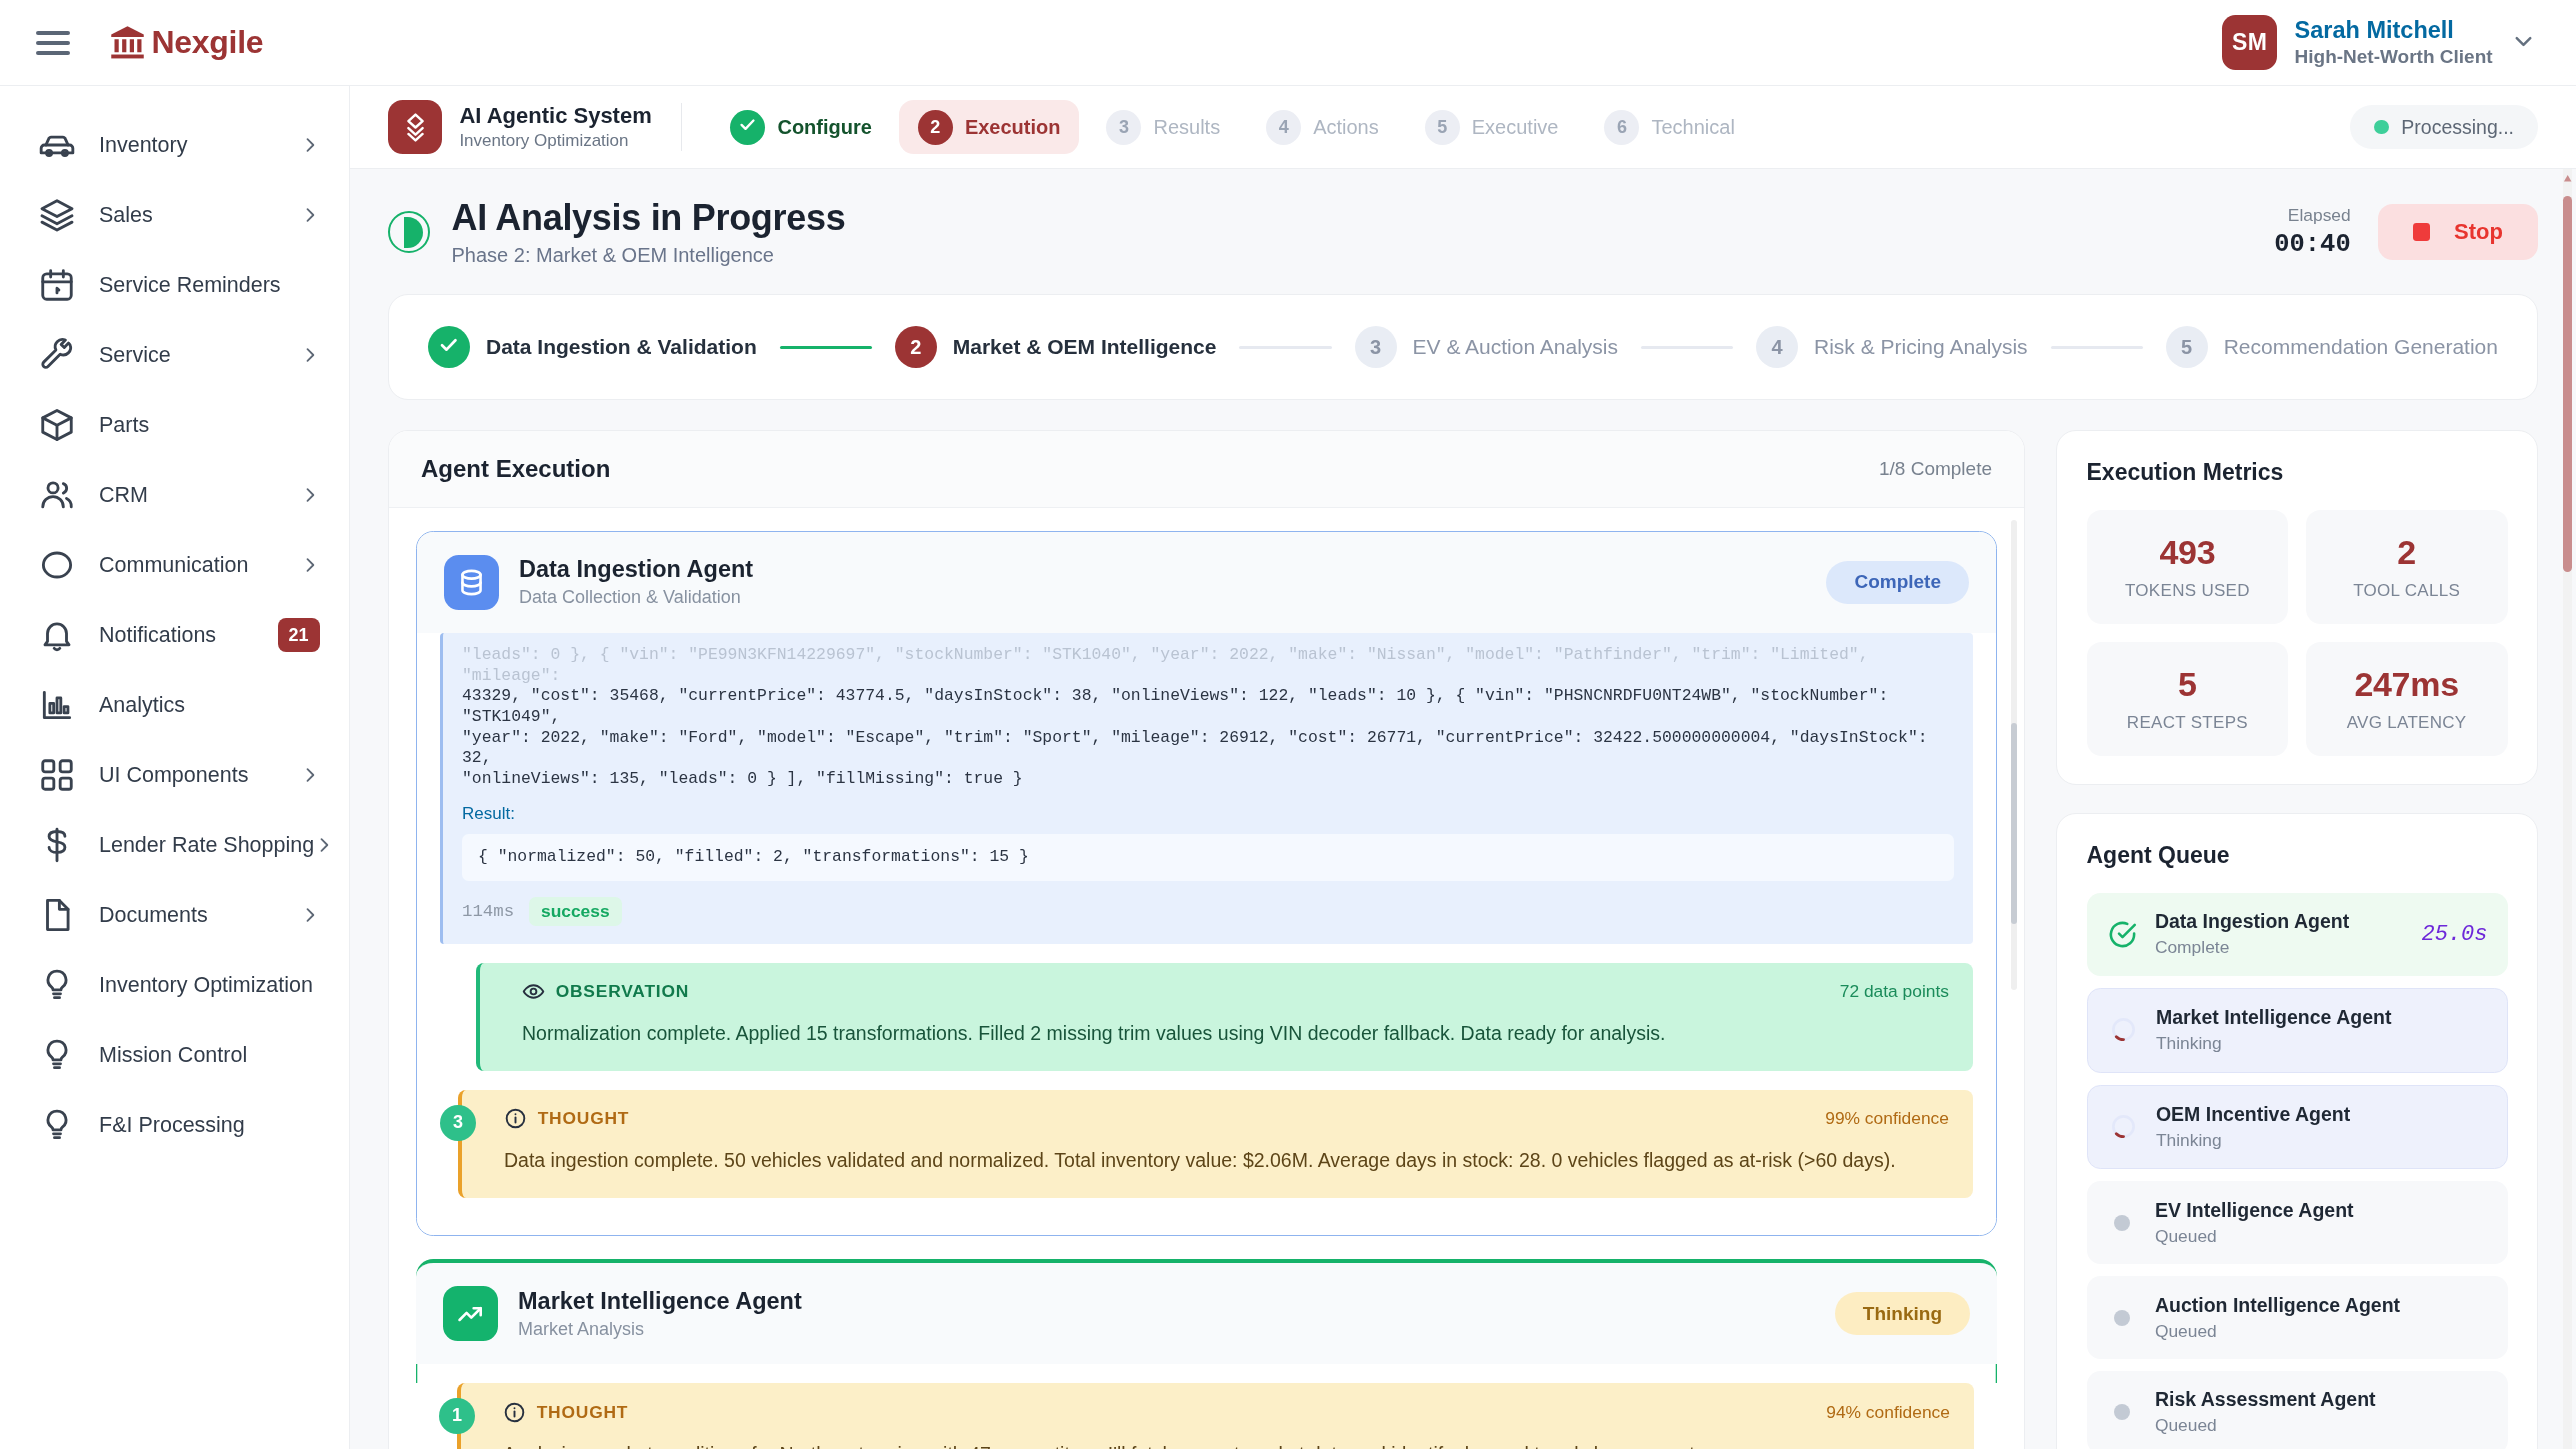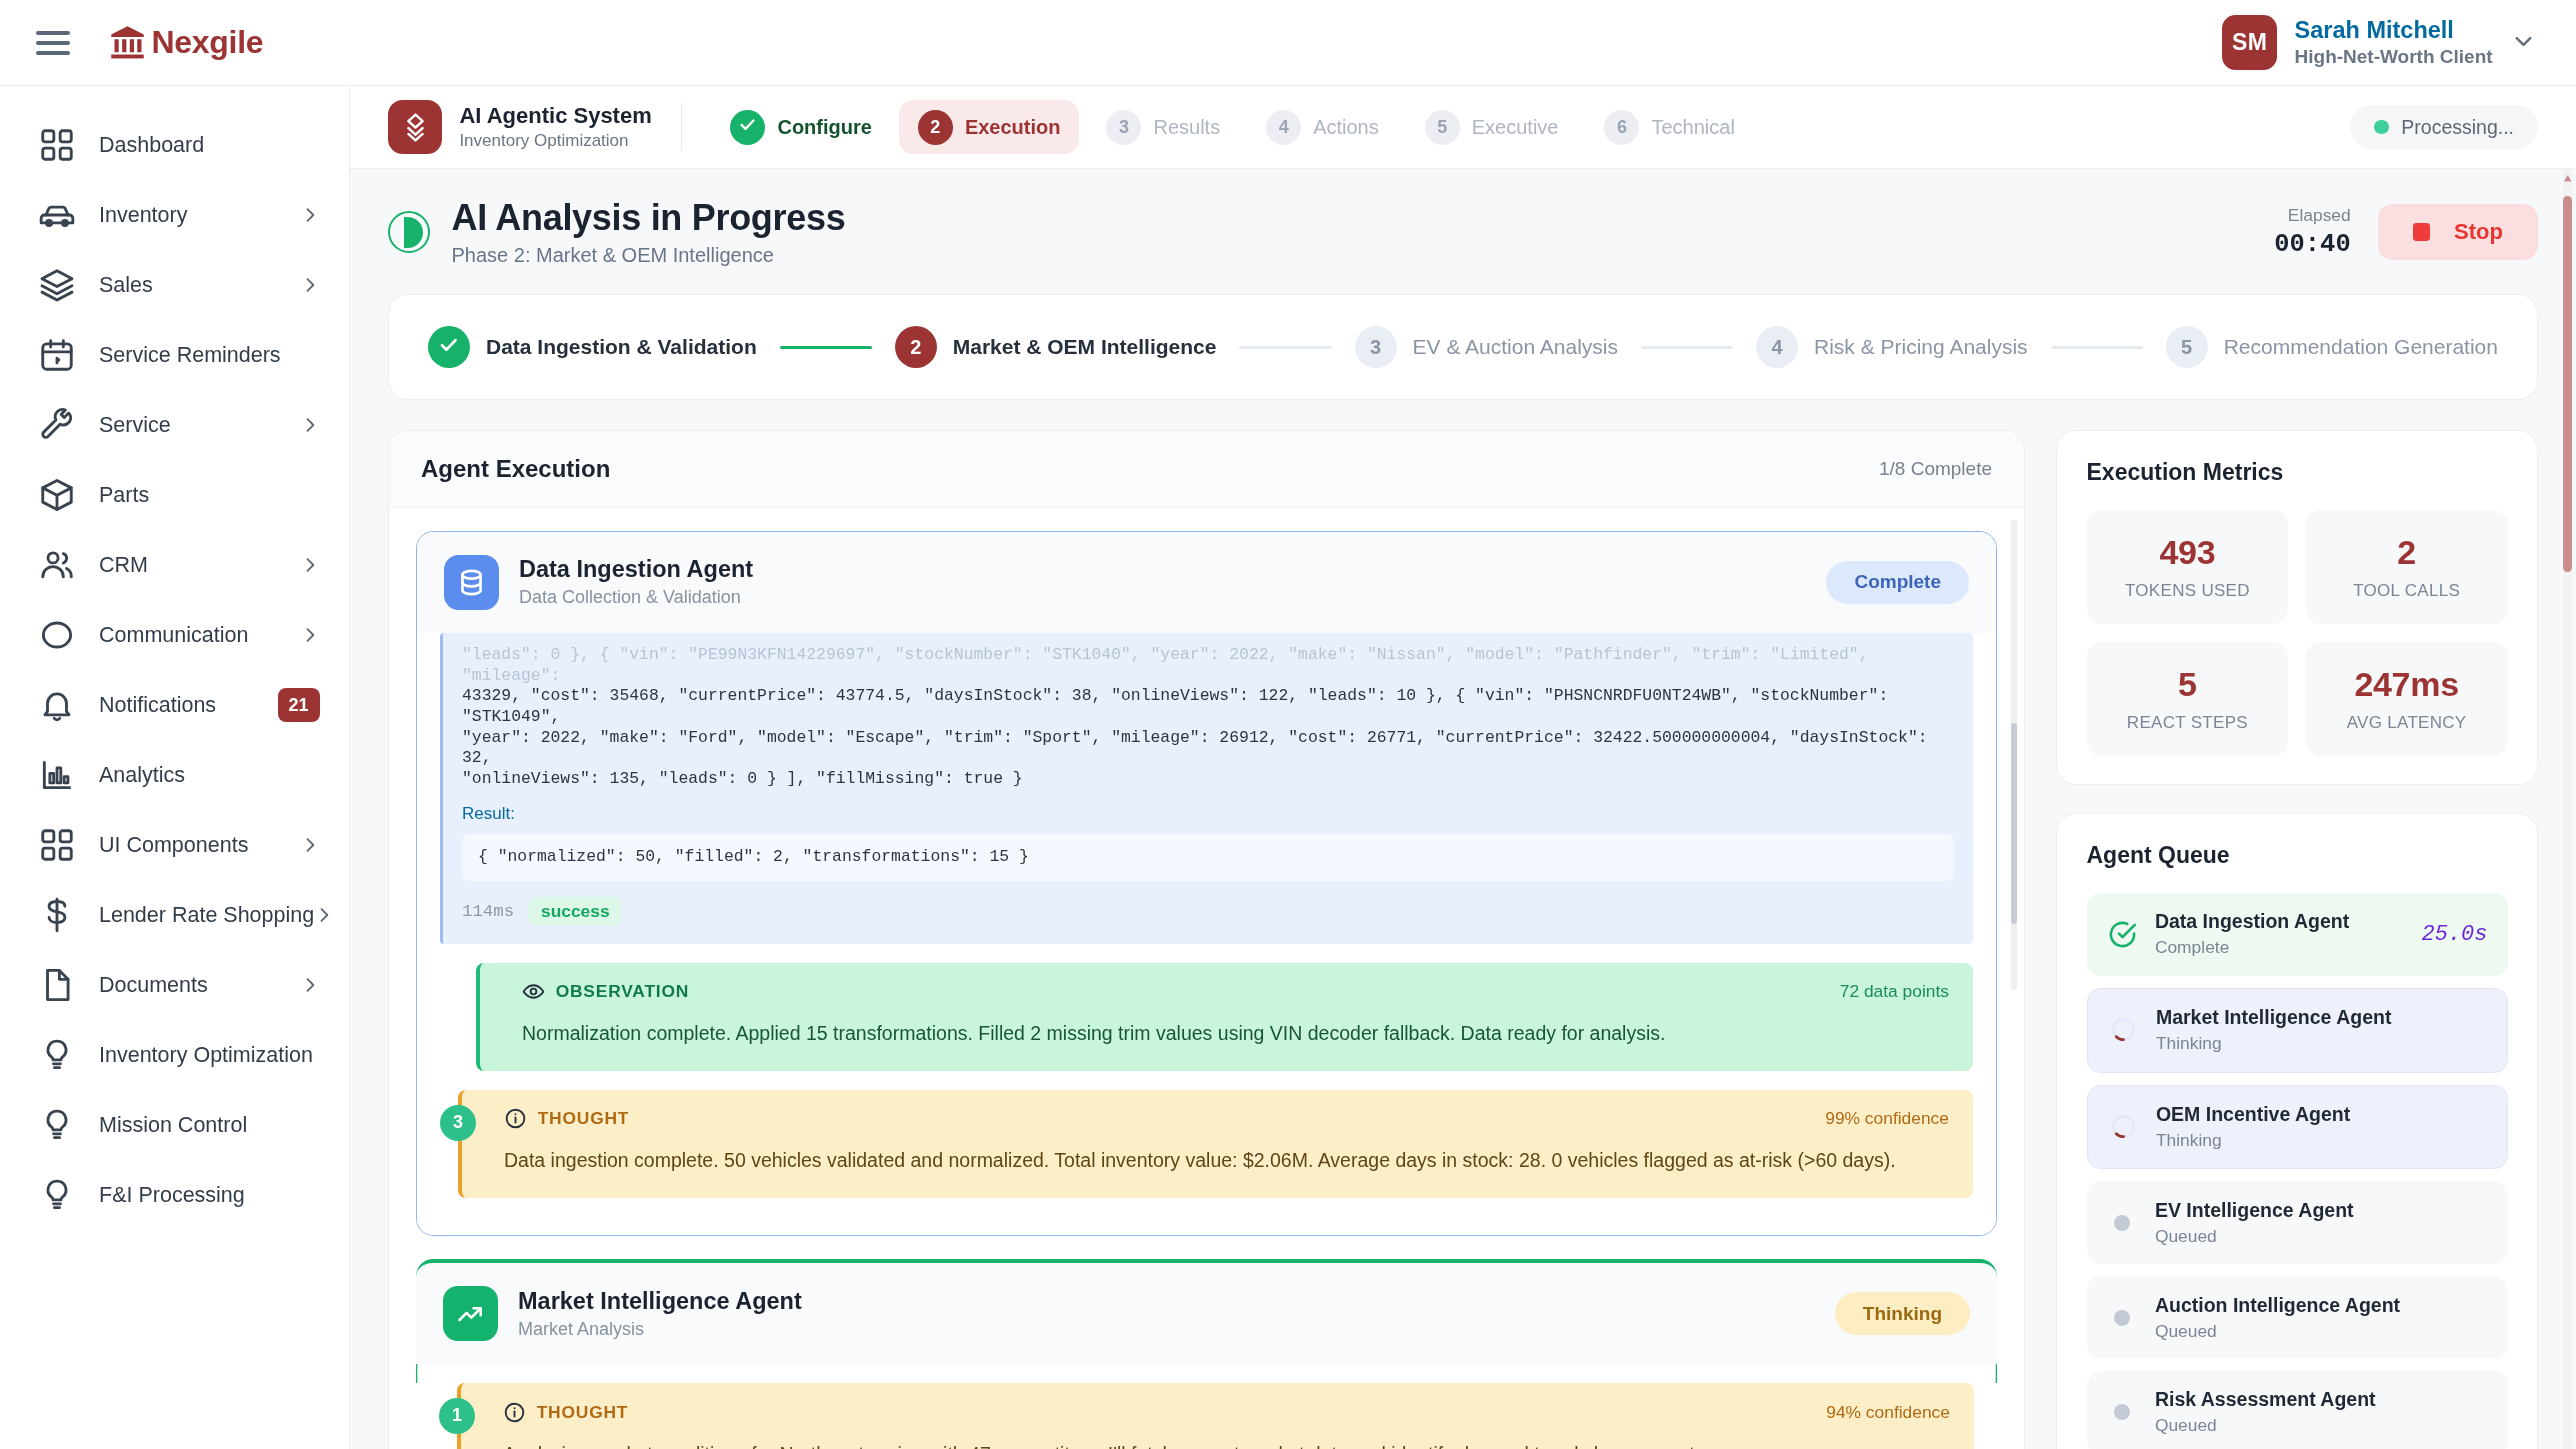--- a/index.html
+++ b/index.html
@@ -212,31 +212,20 @@
             <path d="M6 9l6 6 6-6"></path>
           </svg>
       </span>
     </div>
   </div>
 
   <div class="body">
 
     <div class="sidebar">
       <div id="nav-list">
-          <div class="nav-item">
-            <span class="ico">
-              <svg viewBox="0 0 24 24" width="100%" height="100%" fill="none" stroke="currentColor" stroke-width="1.8" stroke-linecap="round" stroke-linejoin="round">
-                <rect x="3" y="3" width="7" height="7" rx="1.5"></rect>
-                <rect x="14" y="3" width="7" height="7" rx="1.5"></rect>
-                <rect x="3" y="14" width="7" height="7" rx="1.5"></rect>
-                <rect x="14" y="14" width="7" height="7" rx="1.5"></rect>
-              </svg>
-            </span>
-            <span class="lbl">Dashboard</span>
-          </div>
           <div class="nav-item">
             <span class="ico">
               <svg viewBox="0 0 24 24" width="100%" height="100%" fill="none" stroke="currentColor" stroke-width="1.8" stroke-linecap="round" stroke-linejoin="round">
                 <path d="M4 12h16a2 2 0 0 1 2 2v3H2v-3a2 2 0 0 1 2-2Z"></path>
                 <path d="M5 12l1.6-3.6A2 2 0 0 1 8.4 7h7.2a2 2 0 0 1 1.8 1.4L19 12"></path>
                 <circle cx="7" cy="17" r="1.6"></circle>
                 <circle cx="17" cy="17" r="1.6"></circle>
               </svg>
             </span>
             <span class="lbl">Inventory</span>

